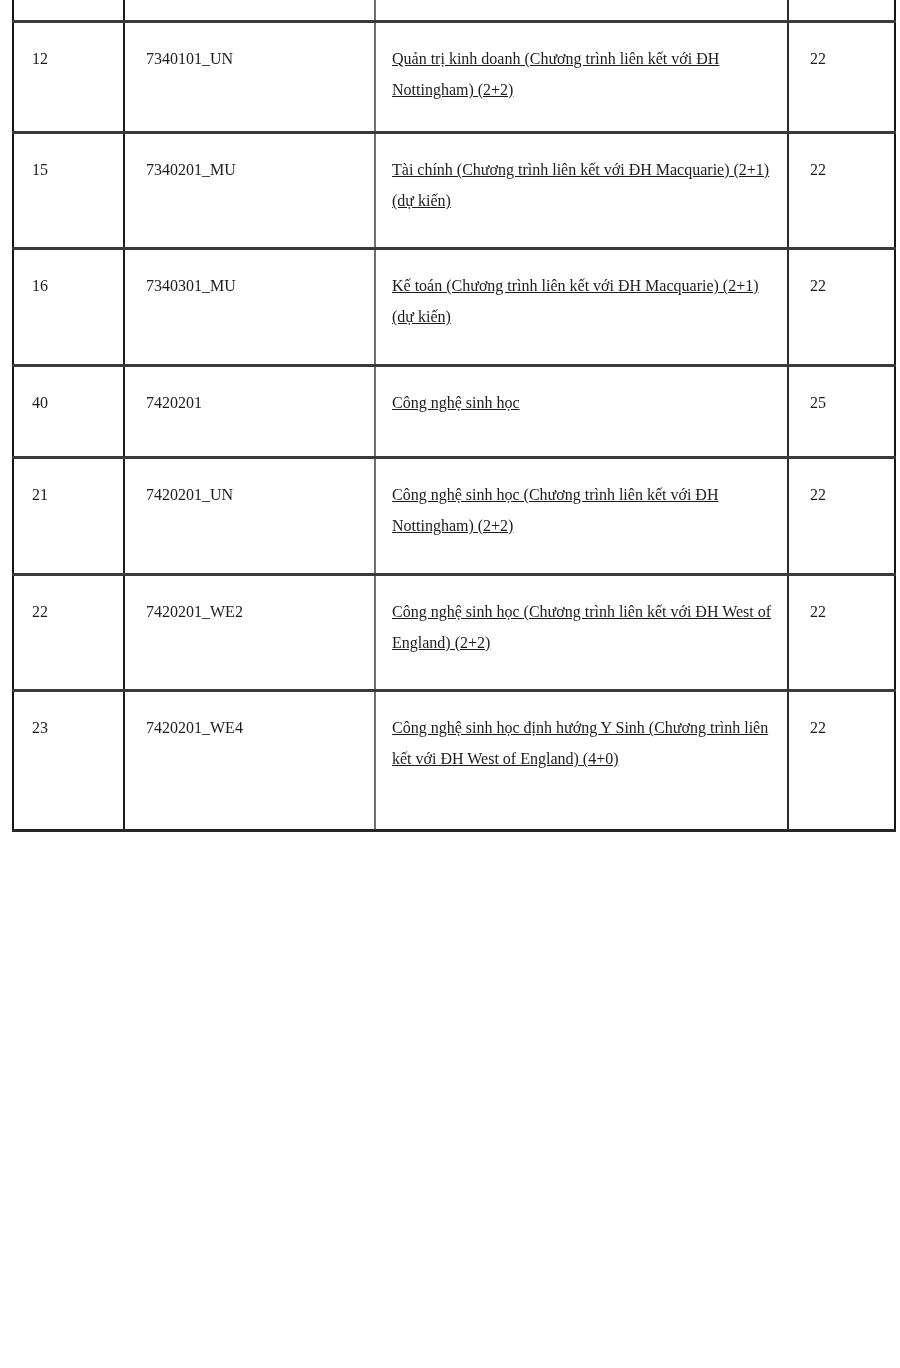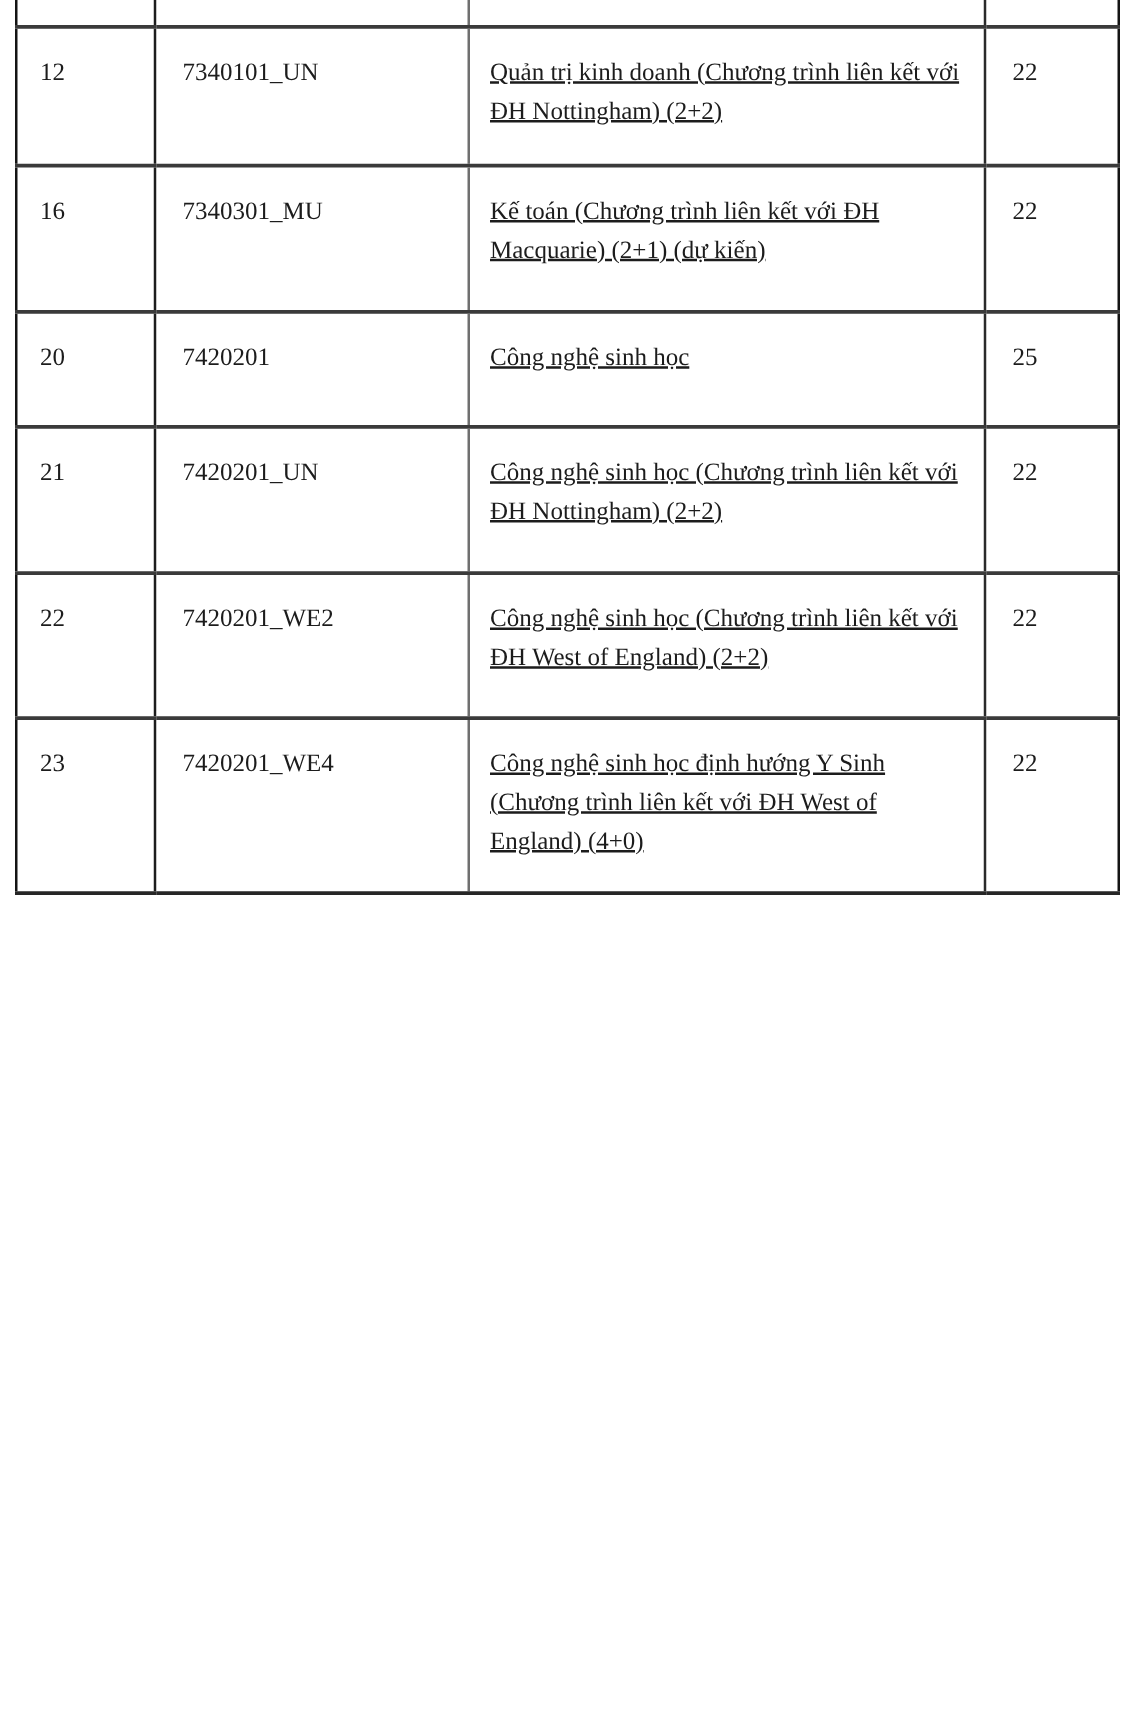--- a/index.html
+++ b/index.html
@@ -25,21 +25,21 @@
     table-layout: fixed;
   }
   col.c-no      { width: 111px; }
   col.c-code    { width: 251px; }
   col.c-program { width: 413px; }
   col.c-score   { width: 107px; }
 
   td {
     vertical-align: top;
     border-top: 3px solid #3a3a3a;
-    font-size: 20px;
+    font-size: 16px;
     line-height: 31px;
     padding-top: 20px;
   }
   tr.partial-row td { border-top: none; }
   tr.partial-row    { height: 9px; }
 
   td.cell-no      { border-left: 2px solid #141414; padding-left: 18px; }
   td.cell-code    { border-left: 2px solid #1d1d1d; padding-left: 21px; }
   td.cell-program { border-left: 2px solid #6f6f6f; padding-left: 16px; padding-right: 12px; text-decoration: underline; }
   td.cell-score   { border-left: 2px solid #2a2a2a; border-right: 2px solid #141414; padding-left: 21px; padding-right: 4px; }
@@ -82,33 +82,39 @@
 
       <tr class="r0">
         <td class="cell-no">12</td>
         <td class="cell-code">7340101_UN</td>
         <td class="cell-program">Quản trị kinh doanh (Chương trình liên kết với ĐH Nottingham) (2+2)</td>
         <td class="cell-score">22</td>
       </tr>
 
 
 
+      <tr class="r3">
+        <td class="cell-no">15</td>
+        <td class="cell-code">7340201_MU</td>
+        <td class="cell-program">Tài chính (Chương trình liên kết với ĐH Macquarie) (2+1) (dự kiến)</td>
+        <td class="cell-score">22</td>
+      </tr>
 
       <tr class="r4">
         <td class="cell-no">16</td>
         <td class="cell-code">7340301_MU</td>
         <td class="cell-program">Kế toán (Chương trình liên kết với ĐH Macquarie) (2+1) (dự kiến)</td>
         <td class="cell-score">22</td>
       </tr>
 
 
 
 
       <tr class="r8">
-        <td class="cell-no">20</td>
+        <td class="cell-no">40</td>
         <td class="cell-code">7420201</td>
         <td class="cell-program">Công nghệ sinh học</td>
         <td class="cell-score">25</td>
       </tr>
 
       <tr class="r9">
         <td class="cell-no">21</td>
         <td class="cell-code">7420201_UN</td>
         <td class="cell-program">Công nghệ sinh học (Chương trình liên kết với ĐH Nottingham) (2+2)</td>
         <td class="cell-score">22</td>

